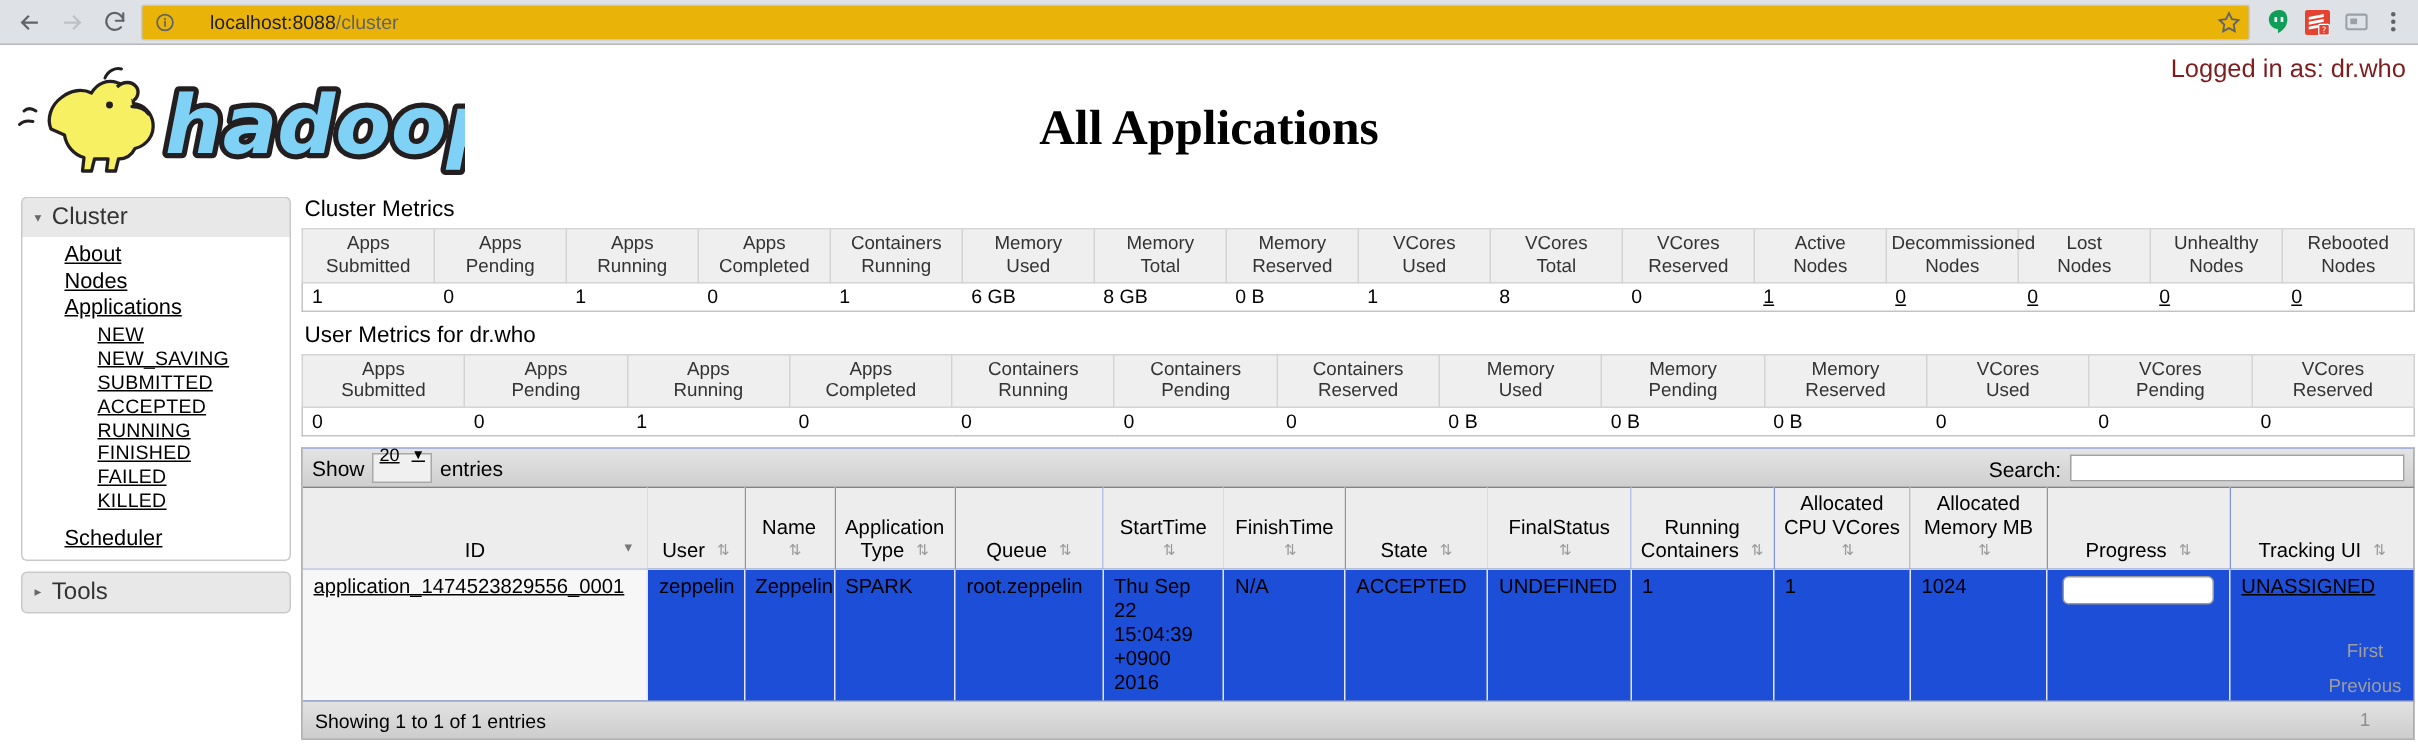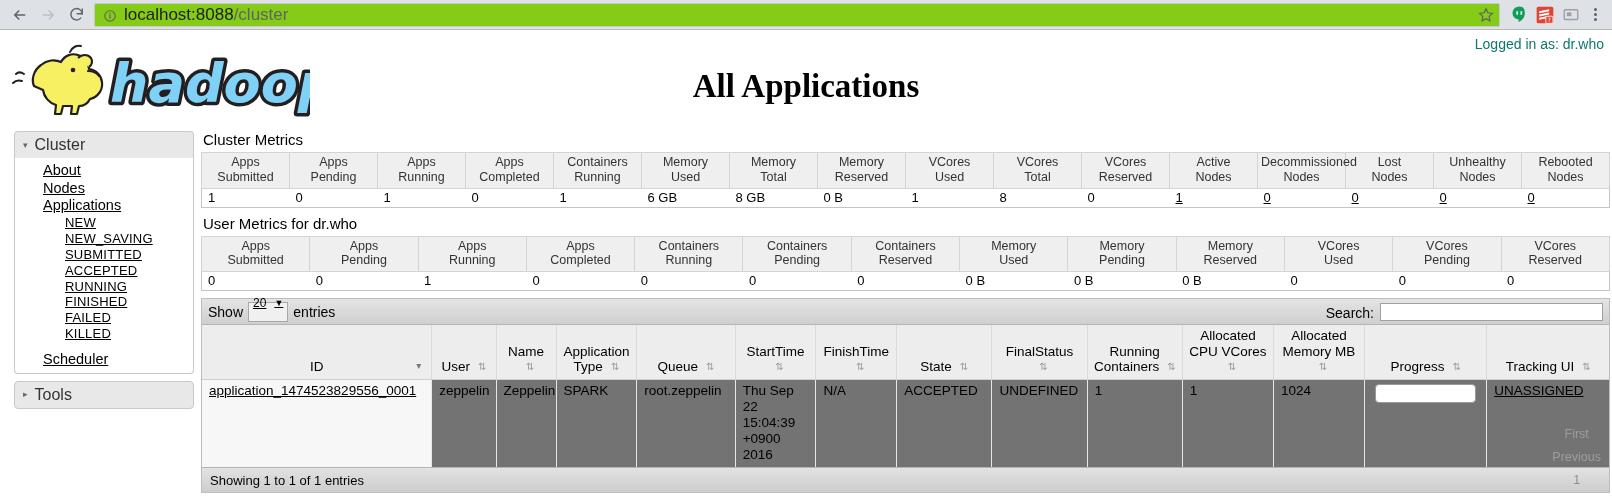--- a/index.html
+++ b/index.html
@@ -26,47 +26,48 @@
     color: #5f6368;
     flex: 0 0 auto;
     cursor: pointer;
   }
   .nav-btn.disabled { color: #bdc1c6; }
   .nav-btn svg { display: block; }
   #omnibox {
     flex: 1 1 auto;
     height: 24px;
     margin: 0 6px 0 4px;
-    background: #84cc16;
+    background: #eab308;
     border: 1px solid #c6c9cd;
     border-radius: 2px;
     display: flex;
     align-items: center;
     padding: 0 4px 0 8px;
-    font-size: 17px;
+    font-size: 13px;
+    gap: 16px;
   }
   #info-icon {
     width: 14px; height: 14px;
     flex: 0 0 auto;
     margin-right: 7px;
     color: #5f6368;
   }
   #url-text { color: #5f6368; white-space: nowrap; overflow: hidden; flex: 1 1 auto; }
   #url-text .host { color: #202124; }
   #star-icon { color: #5f6368; width: 18px; height: 18px; flex: 0 0 auto; margin-left: 6px; }
   .ext-icon { width: 26px; height: 26px; display: flex; align-items: center; justify-content: center; flex: 0 0 auto; }
   #menu-dots { width: 22px; display:flex; flex-direction: column; align-items:center; justify-content:center; gap:2px; flex:0 0 auto; }
   #menu-dots i { width: 3px; height: 3px; background: #5f6368; border-radius: 50%; display:block; }
 
   
   #page { position: relative; width: 1612px; height: 466px; background: #fff; }
 
   #logged-in {
     position: absolute; right: 8px; top: 6px;
-    font-size: 14px; color: #0f766e;
+    font-size: 17px; color: #7f1d1d;
   }
 
   #logo-wrap { position: absolute; left: 10px; top: 10px; width: 310px; height: 90px; }
 
   #page-title {
     position: absolute; left: 0; right: 0; top: 38px;
     text-align: center;
     font-size: 33px; font-weight: bold; color: #000;
     font-family: "Liberation Serif", serif;
     letter-spacing: 0px;
@@ -137,21 +138,21 @@
     padding: 1px 6px 2px 6px;
     text-align: left;
     vertical-align: top;
     white-space: nowrap;
   }
   table.metrics td a { color: #000; text-decoration: underline; }
 
   .spacer8 { height: 7px; }
 
   
-  #dt-wrap { width: 1409px; border: 1px solid #bdbdbd; background: #737373; }
+  #dt-wrap { width: 1409px; border: 1px solid #bdbdbd; background: #1d4ed8; }
   #dt-toolbar {
     background: #d8d8d8;
     background: linear-gradient(#e4e4e4, #cfcfcf);
     border-bottom: 1px solid #b5b5b5;
     height: 26px;
     display: flex; align-items: center;
     padding: 0 6px;
     font-size: 14px;
     color: #000;
   }

